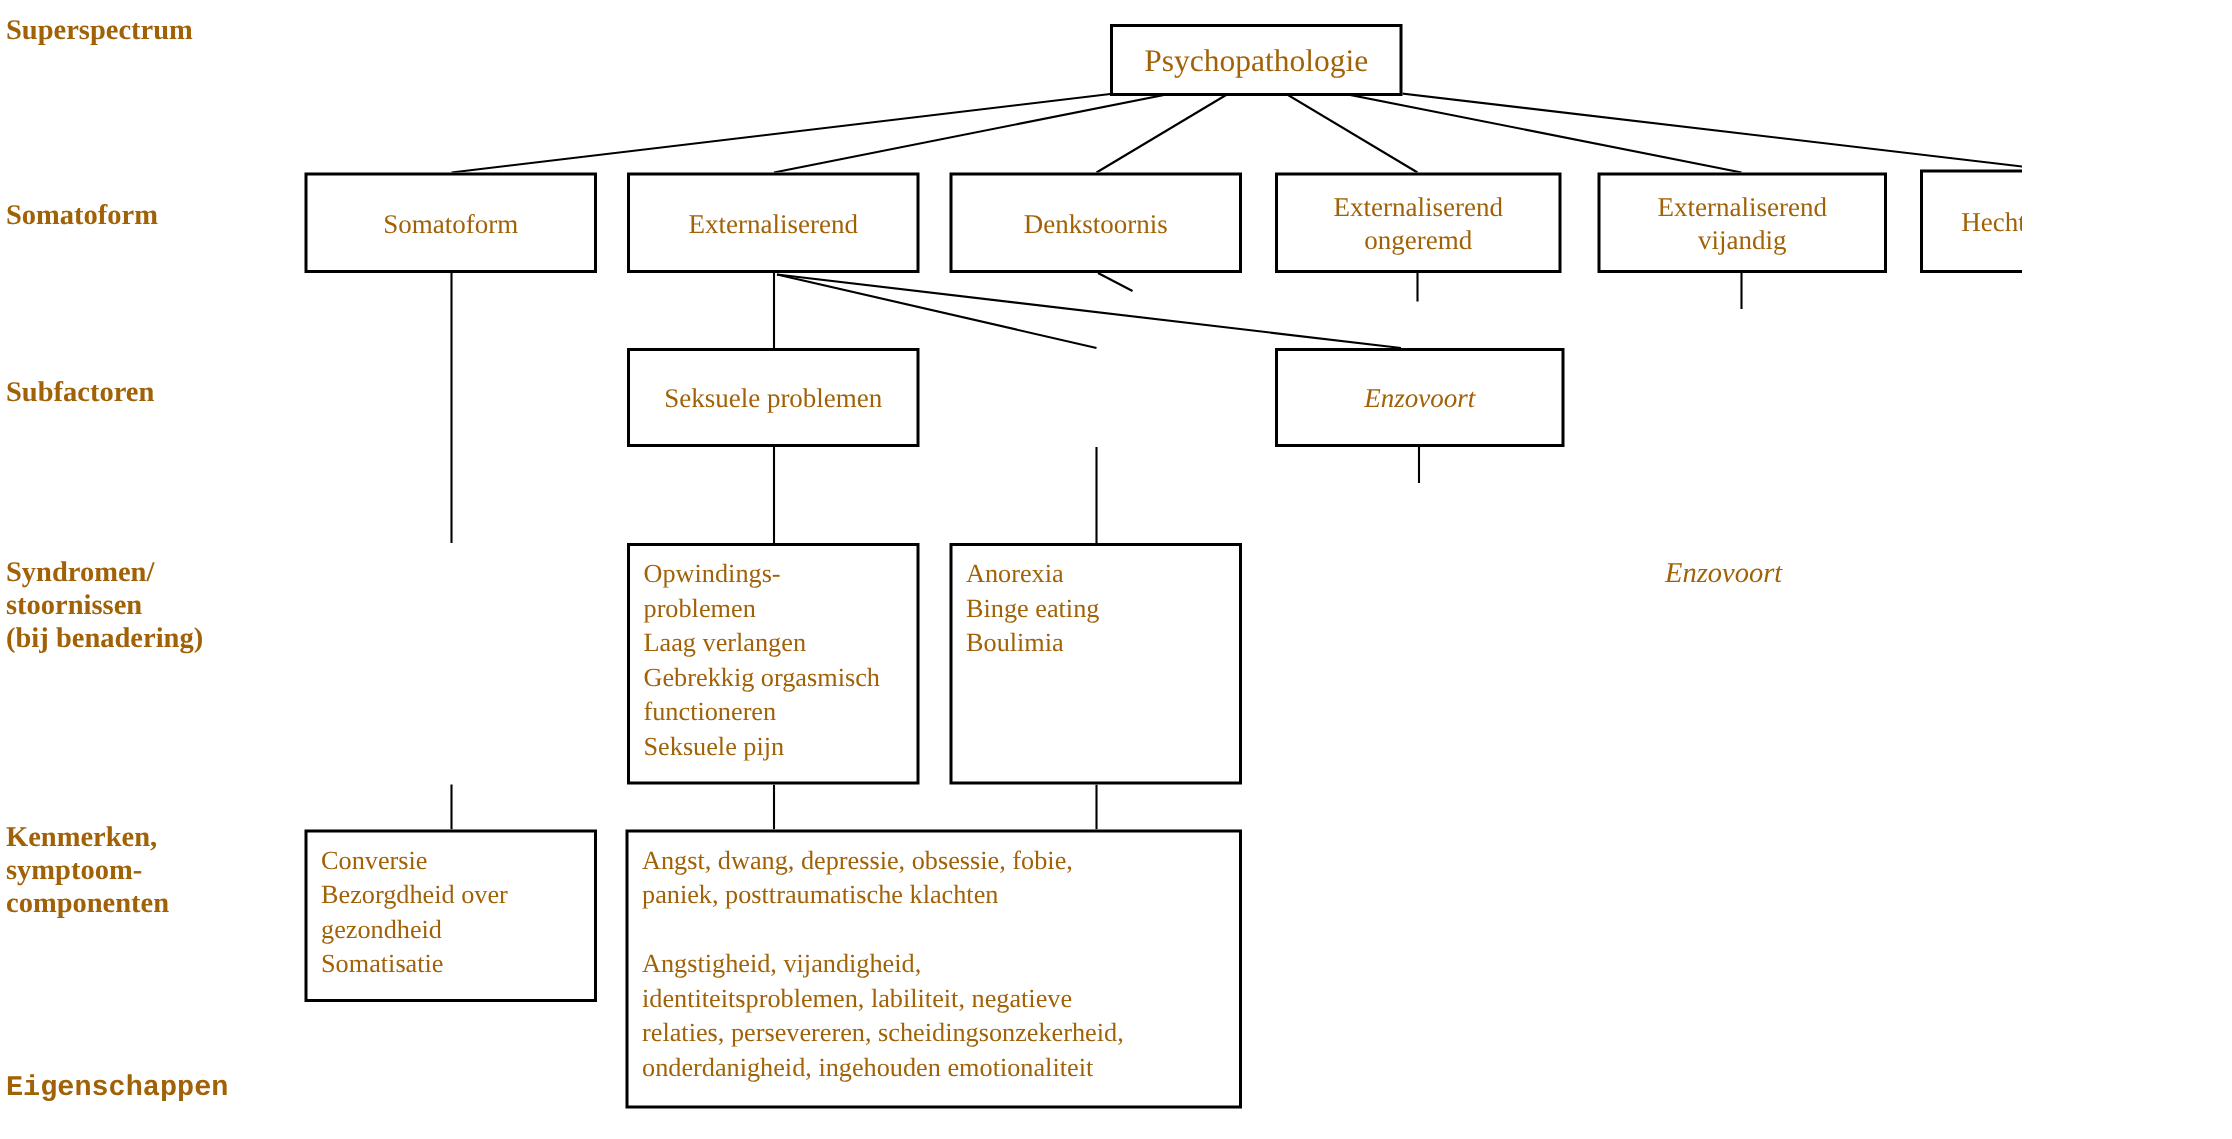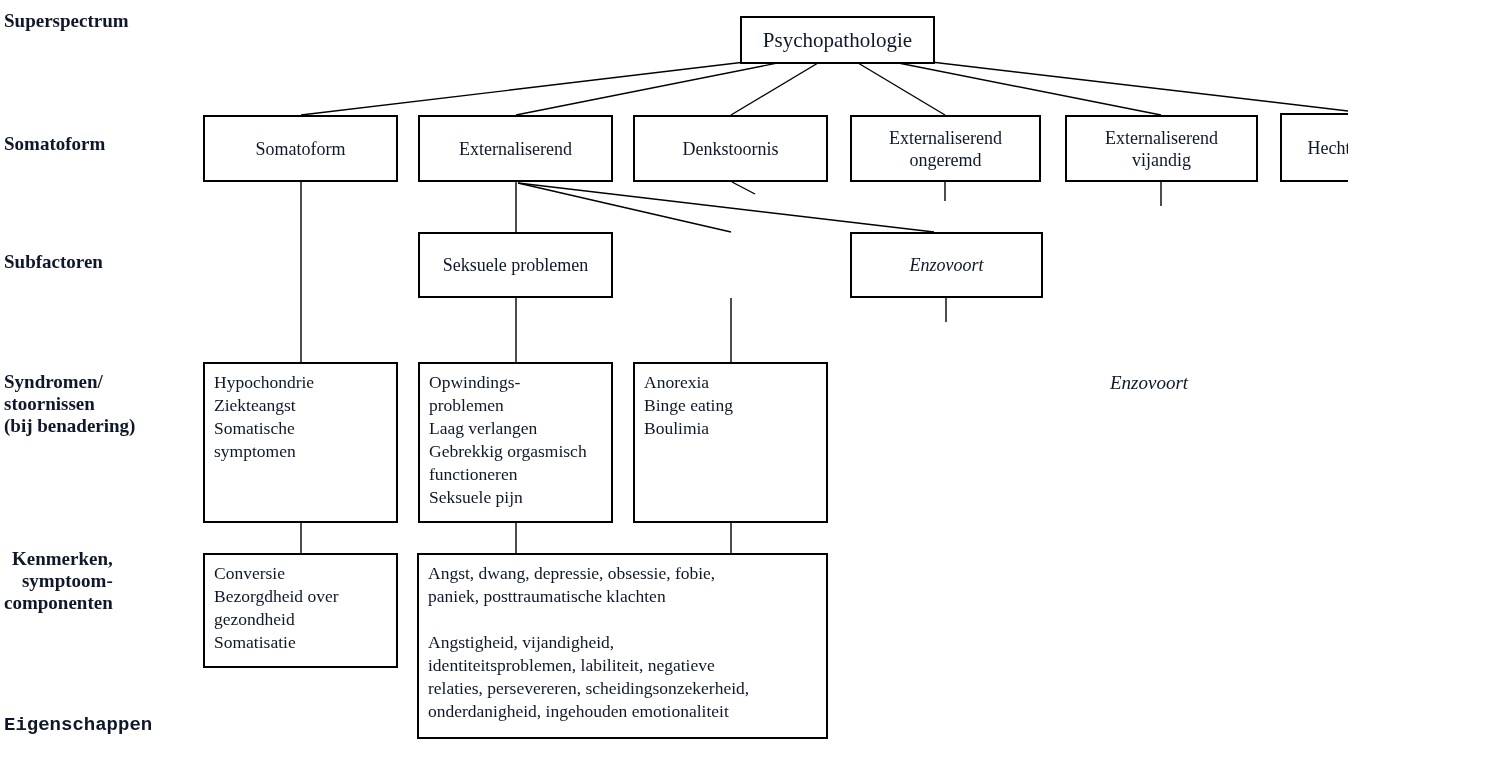--- a/index.html
+++ b/index.html
@@ -2,21 +2,21 @@
 <html><head>
 <meta charset="utf-8">
 <style>
   html, body { margin: 0; padding: 0; background: #ffffff; }
   #canvas {
     position: relative;
     width: 1348px;
     height: 759px;
     background: #ffffff;
     font-family: "Liberation Serif", "DejaVu Serif", serif;
-    color: #0f172a;
+    color: #a16207;
     overflow: hidden;
   }
   svg.lines {
     position: absolute;
     left: 0; top: 0;
     width: 1488px; height: 759px;
     z-index: 0;
   }
   .node {
     position: absolute;
@@ -73,21 +73,21 @@
   #syndroom-somatoform { left: 203px;  top: 362px; width: 195px; height: 161px; }
   #syndroom-seksueel   { left: 418px;  top: 362px; width: 195px; height: 161px; }
   #syndroom-eet        { left: 633px;  top: 362px; width: 195px; height: 161px; }
   #syndroom-enzovoort-text { left: 1110px; top: 372px; }
   #kenmerk-somatoform  { left: 203px;  top: 553px; width: 195px; height: 115px; }
   #kenmerk-internaliserend { left: 417px; top: 553px; width: 411px; height: 186px; }
   #label-superspectrum { top: 10px; }
   #label-spectrums     { top: 133px; }
   #label-subfactoren   { top: 251px; text-align: right; }
   #label-syndromen     { top: 371px; }
-  #label-kenmerken     { top: 548px; text-align: right; }
+  #label-kenmerken     { top: 548px; }
   #label-eigenschappen { top: 714px; font-family: Liberation Mono, monospace; }
 </style>
 </head>
 <body>
 
 <div id="canvas">
 
   <svg class="lines" viewBox="0 0 1488 759" xmlns="http://www.w3.org/2000/svg">
     <g stroke="#000000" stroke-width="1.4" fill="none">
       <line x1="838" y1="51" x2="301" y2="115"></line>
@@ -135,24 +135,20 @@
   <div class="node" id="spectrum-denkstoornis">Denkstoornis</div>
   <div class="node" id="spectrum-ext-ongeremd">Externaliserend
 ongeremd</div>
   <div class="node" id="spectrum-ext-vijandig">Externaliserend
 vijandig</div>
   <div class="node" id="spectrum-hechting">Hechtingsproblemen</div>
 
   <div class="node" id="subfactor-seksueel">Seksuele problemen</div>
   <div class="node italic" id="subfactor-enzovoort">Enzovoort</div>
 
-  <div class="txtbox" id="syndroom-somatoform">Hypochondrie
-Ziekteangst
-Somatische
-symptomen</div>
   <div class="txtbox" id="syndroom-seksueel">Opwindings-
 problemen
 Laag verlangen
 Gebrekkig orgasmisch
 functioneren
 Seksuele pijn</div>
   <div class="txtbox" id="syndroom-eet">Anorexia
 Binge eating
 Boulimia</div>
   <div class="freetext" id="syndroom-enzovoort-text">Enzovoort</div>

